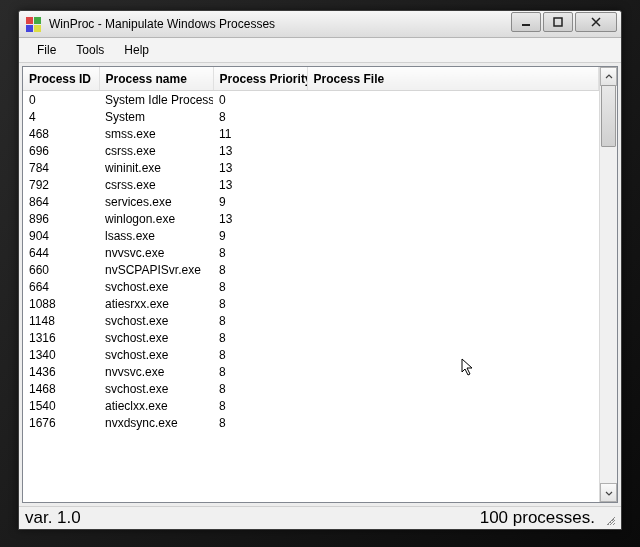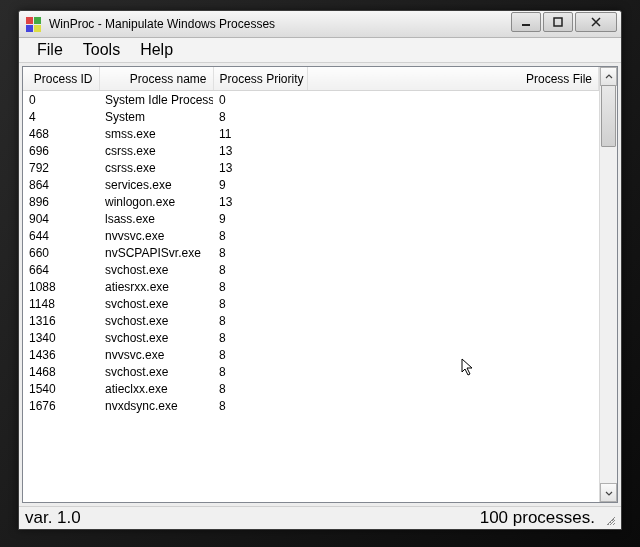--- a/index.html
+++ b/index.html
@@ -8,25 +8,25 @@
   .titlebar{height:26px;background:linear-gradient(#f7f7f7,#dcdcdc);border-bottom:1px solid #b5b5b5;display:flex;align-items:center;border-radius:3px 3px 0 0;}
   .titlebar .app-icon{width:16px;height:16px;margin:0 6px 0 6px;display:flex;flex-wrap:wrap;}
   .titlebar .app-icon span{width:7px;height:7px;margin:0.5px;}
   .ai-r{background:#d44;} .ai-g{background:#4a4;} .ai-b{background:#44d;} .ai-y{background:#dd4;}
   .titlebar .title{flex:1;font-size:12px;padding-left:2px;}
   .tb-ctrls{display:flex;height:100%;}
   .tb-btn{width:28px;height:18px;margin-top:1px;margin-right:2px;background:linear-gradient(#eaeaea,#cfcfcf);border:1px solid #8a8a8a;border-radius:2px;display:flex;align-items:center;justify-content:center;}
   .tb-btn.close{width:40px;margin-right:4px;}
   .tb-btn svg{width:10px;height:10px;}
   .menubar{height:24px;background:#f3f3f3;display:flex;align-items:center;padding:0 8px;border-bottom:1px solid #d0d0d0;}
-  .menu-item{padding:3px 10px;font-size:16px;cursor:default;}
+  .menu-item{padding:3px 10px;font-size:12px;cursor:default;}
   .content{flex:1;margin:3px;background:#fff;border:1px solid #828790;position:relative;display:flex;}
   .table-wrap{flex:1;overflow:hidden;}
   table{border-collapse:collapse;width:100%;table-layout:fixed;}
-  thead th{text-align:right;font-weight:400;font-size:12px;background:linear-gradient(#fdfdfd,#f0f0f0);border-right:1px solid #e0e0e0;border-bottom:1px solid #d5d5d5;padding:3px 6px;height:17px;white-space:nowrap;overflow:hidden;}
+  thead th{text-align:left;font-weight:700;font-size:12px;background:linear-gradient(#fdfdfd,#f0f0f0);border-right:1px solid #e0e0e0;border-bottom:1px solid #d5d5d5;padding:3px 6px;height:17px;white-space:nowrap;overflow:hidden;}
   tbody td{padding:1px 6px;font-size:12px;height:15px;white-space:nowrap;overflow:hidden;}
   .col-id{width:76px;} .col-name{width:114px;} .col-pri{width:94px;} .col-file{}
   .vscroll{width:17px;background:#f0f0f0;border-left:1px solid #d9d9d9;position:relative;}
   .vscroll .arrow{height:17px;background:linear-gradient(#fafafa,#e3e3e3);border:1px solid #b0b0b0;margin:0;display:flex;align-items:center;justify-content:center;}
   .vscroll .arrow svg{width:8px;height:8px;}
   .vscroll .thumb{position:absolute;left:1px;right:1px;top:18px;height:60px;background:linear-gradient(#e8e8e8,#d0d0d0);border:1px solid #9a9a9a;border-radius:1px;}
   .statusbar{height:22px;background:#f0f0f0;border-top:1px solid #d0d0d0;display:flex;align-items:center;padding:0 6px;font-size:17px;}
   .statusbar .sb-left{flex:0 0 auto;}
   .statusbar .sb-spacer{flex:1;}
   .statusbar .grip{width:14px;height:14px;margin-left:6px;background:
@@ -109,20 +109,26 @@
                 <td>11</td>
                 <td></td>
               </tr>
               <tr>
                 <td>696</td>
                 <td>csrss.exe</td>
                 <td>13</td>
                 <td></td>
               </tr>
               <tr>
+                <td>784</td>
+                <td>wininit.exe</td>
+                <td>13</td>
+                <td></td>
+              </tr>
+              <tr>
                 <td>792</td>
                 <td>csrss.exe</td>
                 <td>13</td>
                 <td></td>
               </tr>
               <tr>
                 <td>864</td>
                 <td>services.exe</td>
                 <td>9</td>
                 <td></td>

